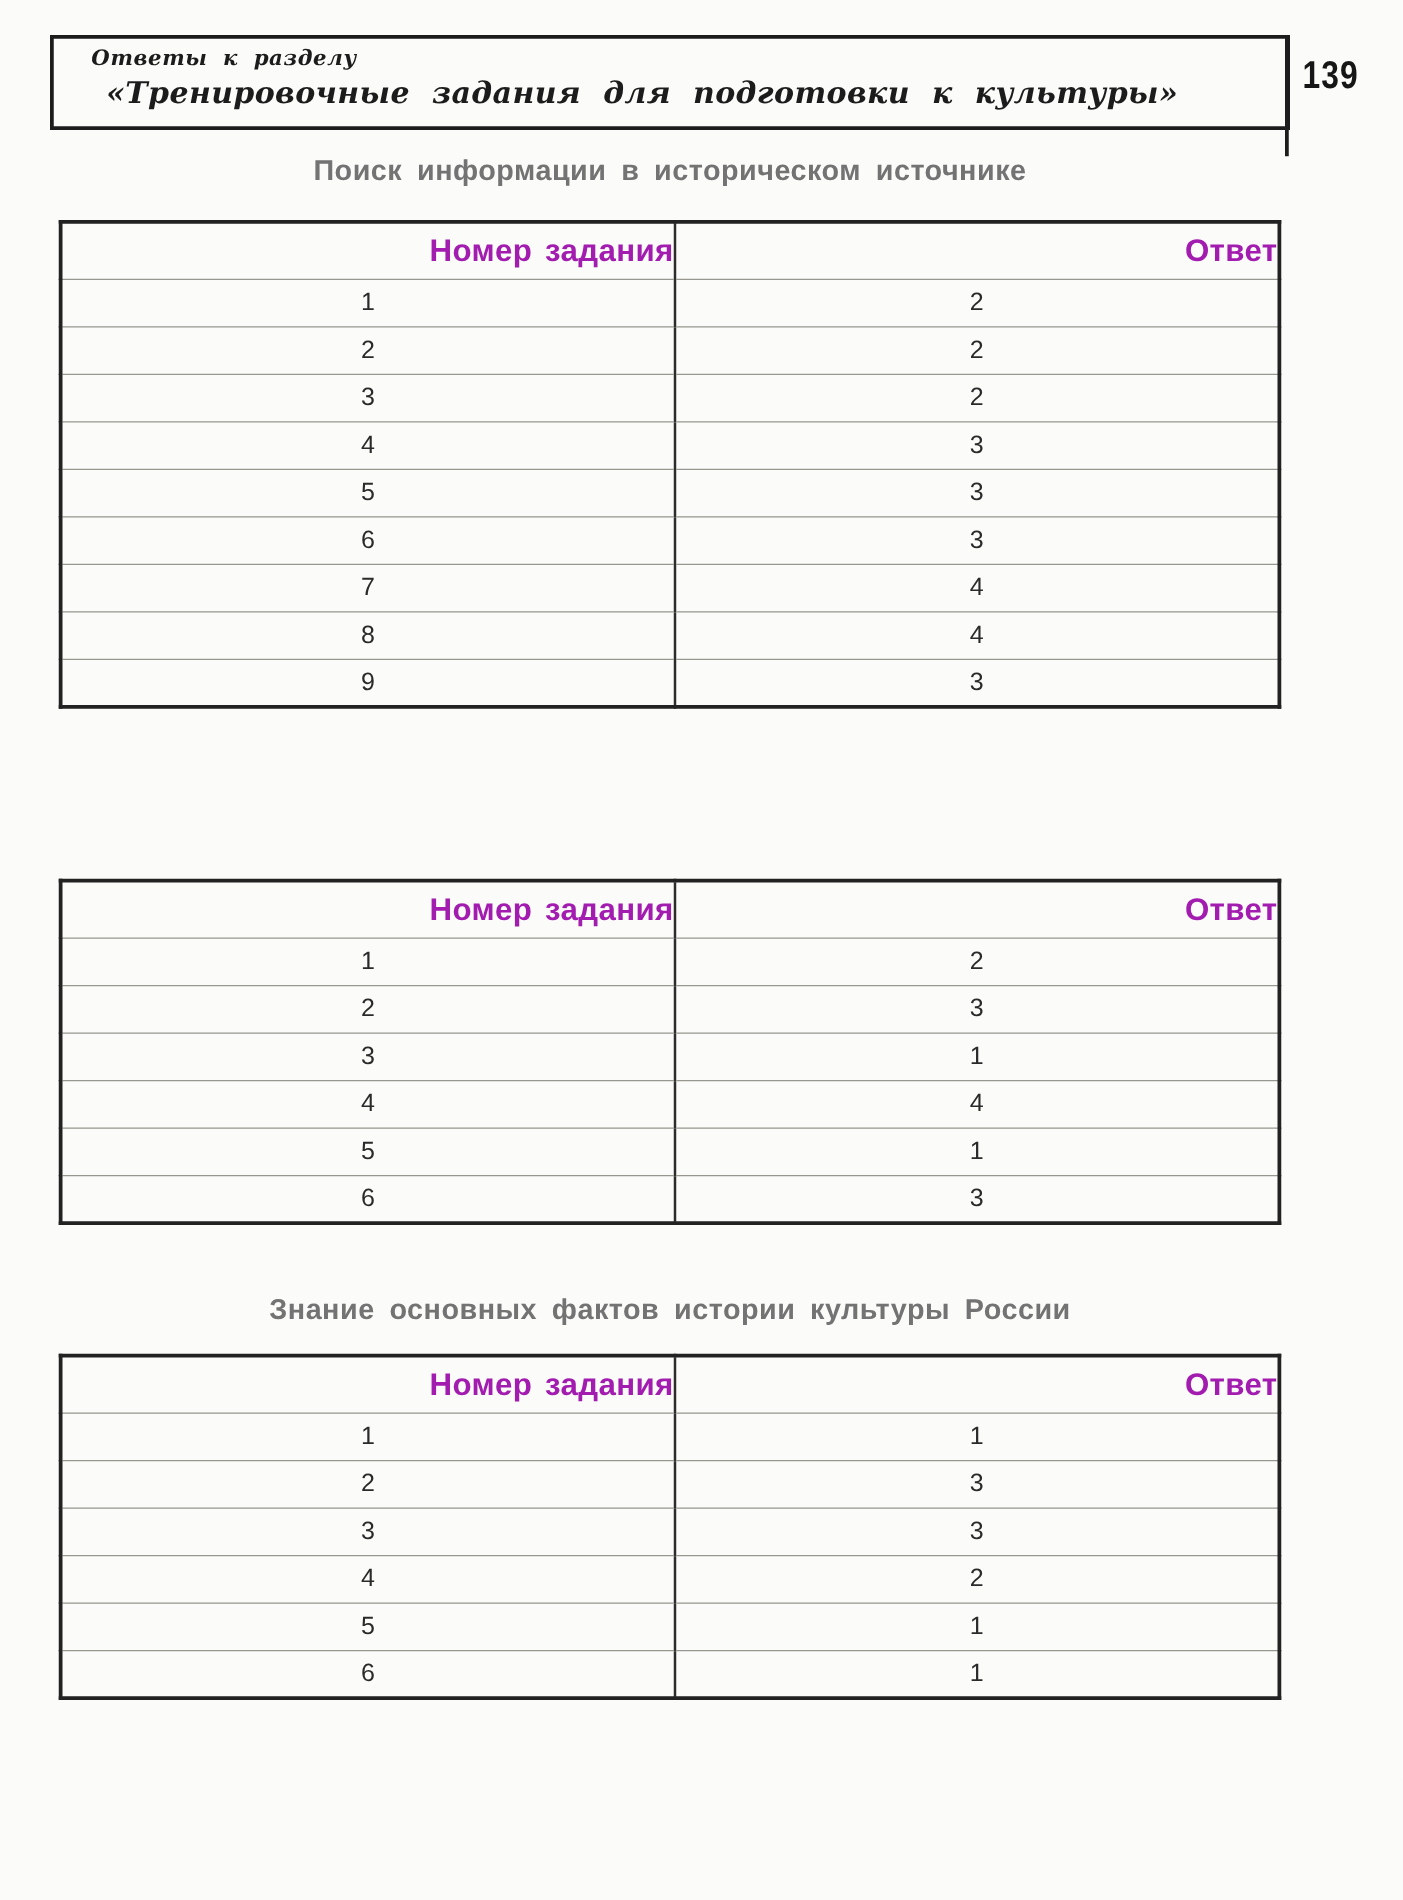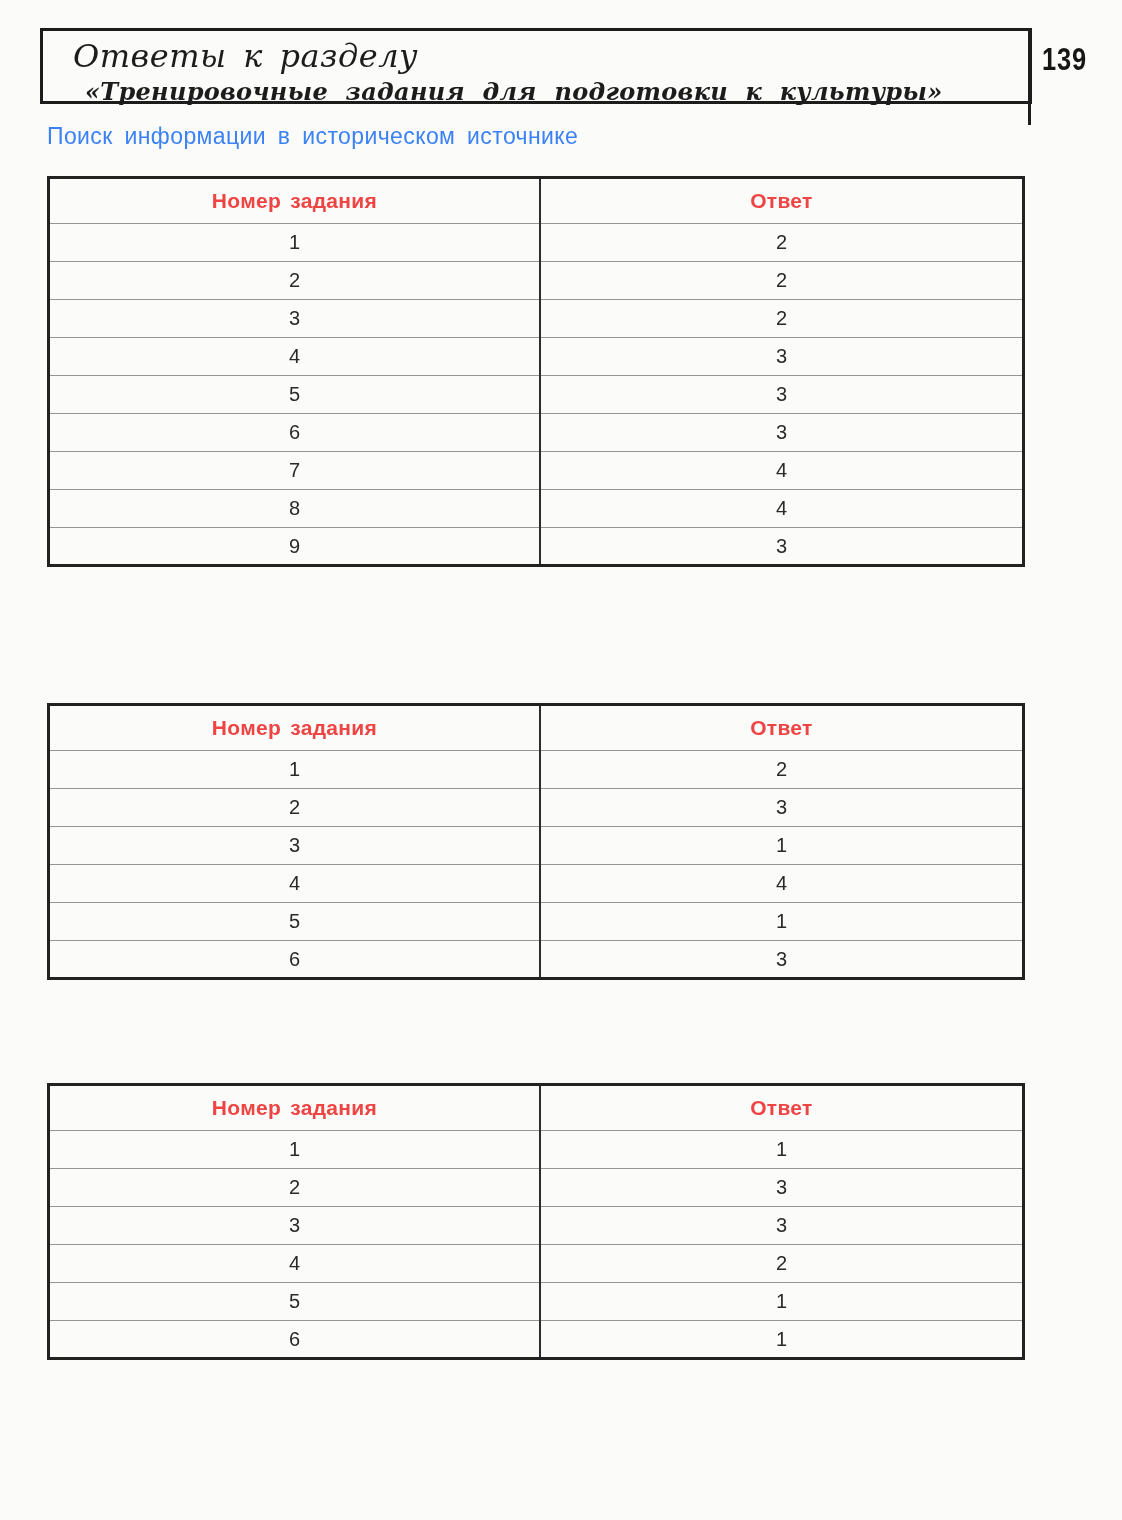--- a/index.html
+++ b/index.html
@@ -27,22 +27,22 @@
     position:absolute;
     left:40px; top:28px;
     width:992px; height:76px;
     border:3px solid var(--ink);
     padding:6px 20px 0 30px;
     background:var(--paper);
   }
   .header-line1{
     font-family:"DejaVu Serif","Liberation Serif",serif;
     font-style:italic;
-    font-weight:normal;
-    font-size:32px;
+    font-weight:bold;
+    font-size:17px;
     letter-spacing:0.5px;
     word-spacing:6px;
   }
   .header-line2{
     font-family:"DejaVu Serif","Liberation Serif",serif;
     font-style:italic;
     font-weight:bold;
     font-size:24px;
     letter-spacing:0.3px;
     word-spacing:9px;
@@ -64,25 +64,26 @@
     left:1028px; top:30px;
     width:3px; height:95px;
     background:#1e1e1e;
   }
 
   
   .section-title{
     position:absolute;
     left:47px;
     width:978px;
-    font-weight:normal;
+    text-align:center;
+    font-weight:bold;
     font-size:23px;
     letter-spacing:0.4px;
     word-spacing:5px;
-    color:#3b82f6;
+    color:#737373;
   }
   .title-1{top:123px;}
   .title-2{top:655px;}
   .title-3{top:1034px;}
 
   .answers-table{
     position:absolute;
     left:47px;
     width:978px;
     border-collapse:collapse;
@@ -93,26 +94,26 @@
   .table-1{top:176px;}
   .table-2{top:703px;}
   .table-3{top:1083px;}
 
   .answers-table col.c1{width:50.4%;}
   .answers-table col.c2{width:49.6%;}
 
   .answers-table th{
     height:46px;
     font-weight:bold;
-    font-size:21px;
+    font-size:25px;
     letter-spacing:0.3px;
     word-spacing:3px;
-    text-align:center;
+    text-align:right;
     vertical-align:middle;
-    color:#ef4444;
+    color:#a21caf;
   }
   .answers-table td{
     height:38px;
     font-size:20px;
     text-align:center;
     vertical-align:middle;
     color:#2a2a2a;
     border-top:1px solid var(--rule);
   }
   .answers-table th + th,
@@ -220,20 +221,21 @@
           <td>5</td>
           <td>1</td>
         </tr>
         <tr>
           <td>6</td>
           <td>3</td>
         </tr>
       </tbody>
   </table>
 
+  <div class="section-title title-3">Знание основных фактов истории культуры России</div>
 
   <table class="answers-table table-3">
     <colgroup>
         <col class="c1">
         <col class="c2">
       </colgroup>
     <thead>
       <tr>
         <th>Номер задания</th>
         <th>Ответ</th>

